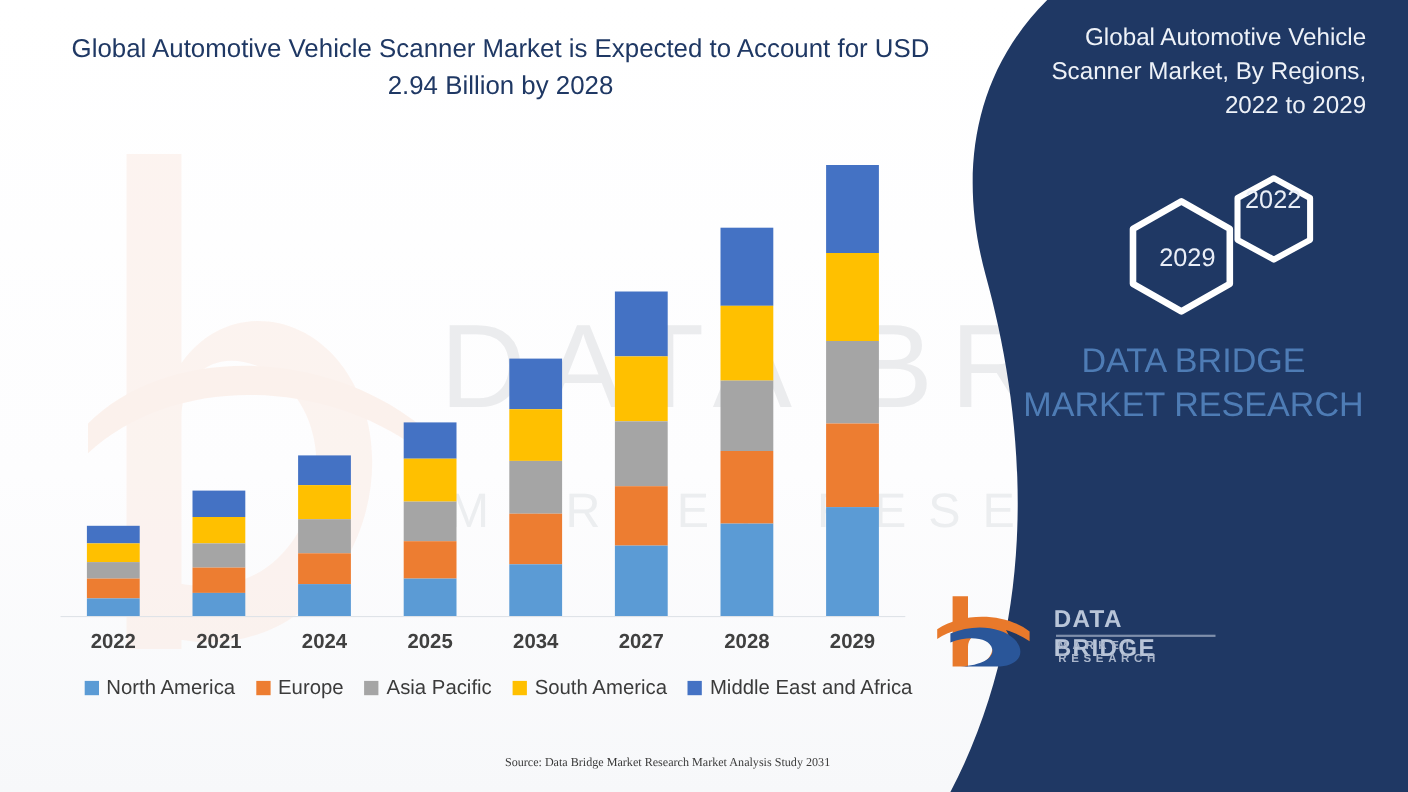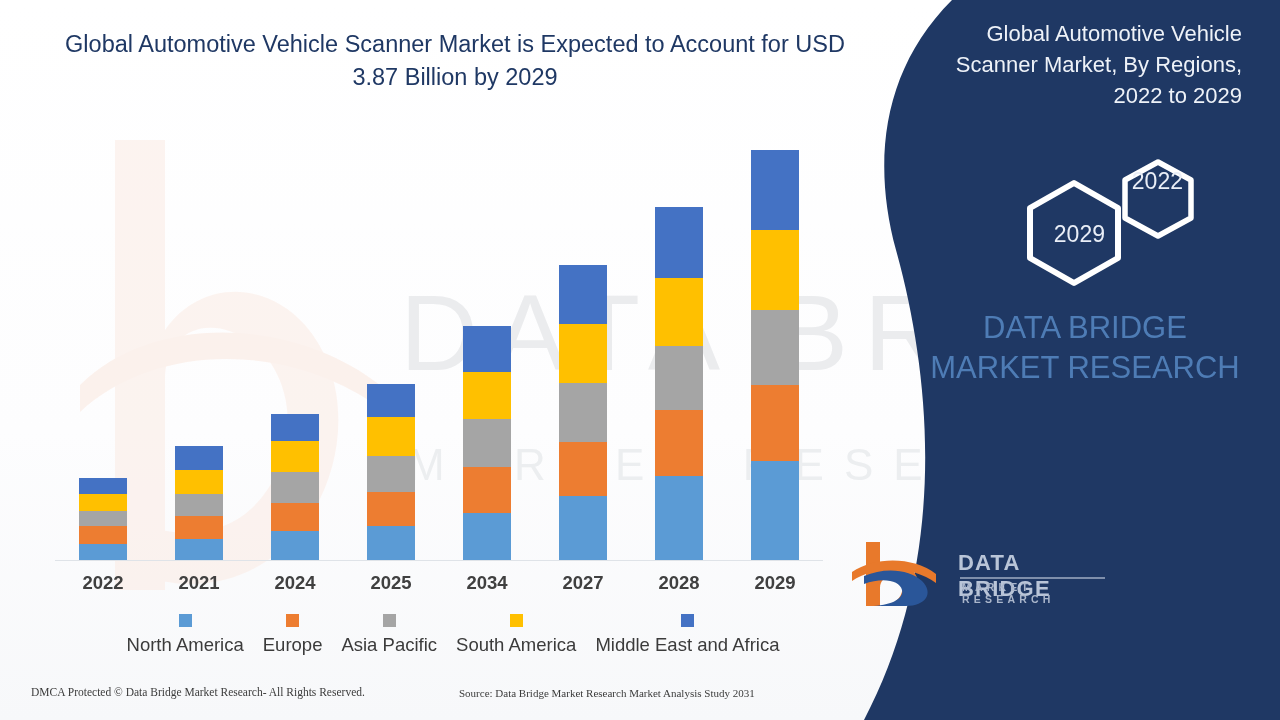--- a/index.html
+++ b/index.html
@@ -37,21 +37,21 @@
   .bar { width:48px; display:flex; flex-direction:column; }
   .seg { width:100%; }
 
   
   .xaxis { position:absolute; left:55px; top:572px; width:768px; display:flex; }
   .xlab { flex:1 1 0; text-align:center; font-size:18.5px; font-weight:700; color:#404040; }
 
   
   .legend { position:absolute; left:58px; top:614px; width:790px;
      display:flex; align-items:center; justify-content:center; gap:19px; }
-  .lg-item { display:flex; align-items:center; gap:7px;flex-direction:column; }
+  .lg-item { display:flex; align-items:center; gap:7px; }
   .lg-sw { width:13px; height:13px; flex:0 0 13px; }
   .lg-tx { font-size:18.5px; color:#3b3b3b; font-weight:400; white-space:nowrap; }
 
   
   .footer-left { position:absolute; left:31px; top:686px; font-family:"Liberation Serif", serif;
       font-size:11.5px; color:#3b3b3b; white-space:nowrap; }
   .footer-src { position:absolute; left:459px; top:687px; font-family:"Liberation Serif", serif;
       font-size:11px; color:#3b3b3b; white-space:nowrap; }
 
   
@@ -87,21 +87,21 @@
       <svg viewBox="0 0 360 470" width="360" height="470" aria-hidden="true">
         <path d="M55 10 L105 10 L105 200 C140 150 205 150 245 195 C300 258 285 370 215 425 C160 468 80 462 40 415 L40 360 C75 408 150 418 192 378 C240 332 240 248 190 212 C150 183 105 200 105 250 L105 460 L55 460 Z" fill="#FBEAE2"></path>
         <path d="M20 255 C90 185 230 185 320 255 L320 278 C230 212 95 212 20 282 Z" fill="#FAE6DC"></path>
       </svg>
     </div>
     <div class="wm-text">
       <div class="wm-line1">DATA BRIDGE</div>
       <div class="wm-line2">MARKET RESEARCH</div>
     </div>
 
-    <div class="chart-title">Global Automotive Vehicle Scanner Market is Expected to Account for USD 3.87 Billion by 2029</div>
+    <div class="chart-title">Global Automotive Vehicle Scanner Market is Expected to Account for USD 2.94 Billion by 2028</div>
 
     <div class="plot">
       <div class="bars">
           <div class="bar-slot">
             <div class="bar">
               <div class="seg" title="Middle East and Africa 2022: 0.15" style="background: rgb(68, 114, 196); height: 16.5px;"></div>
               <div class="seg" title="South America 2022: 0.15" style="background: rgb(255, 192, 0); height: 16.5px;"></div>
               <div class="seg" title="Asia Pacific 2022: 0.14" style="background: rgb(165, 165, 165); height: 15.4px;"></div>
               <div class="seg" title="Europe 2022: 0.16" style="background: rgb(237, 125, 49); height: 17.6px;"></div>
               <div class="seg" title="North America 2022: 0.15" style="background: rgb(91, 155, 213); height: 16.5px;"></div>
@@ -201,21 +201,20 @@
         <div class="lg-item">
           <span class="lg-sw" style="background: rgb(255, 192, 0);"></span>
           <span class="lg-tx">South America</span>
         </div>
         <div class="lg-item">
           <span class="lg-sw" style="background: rgb(68, 114, 196);"></span>
           <span class="lg-tx">Middle East and Africa</span>
         </div>
       </div>
 
-    <div class="footer-left">DMCA Protected © Data Bridge Market Research- All Rights Reserved.</div>
     <div class="footer-src">Source: Data Bridge Market Research Market Analysis Study 2031</div>
   </div>
 
   <div class="right-panel">
     <svg class="curve" viewBox="0 0 460 720" preserveAspectRatio="none" aria-hidden="true">
       <path d="M132 0 L460 0 L460 720 L44 720 C128 560 112 380 76 250 C52 162 62 70 132 0 Z" fill="#1F3864"></path>
     </svg>
     <div class="rp-content">
       <div class="rp-title">Global Automotive Vehicle Scanner Market, By Regions, 2022 to 2029</div>
 

